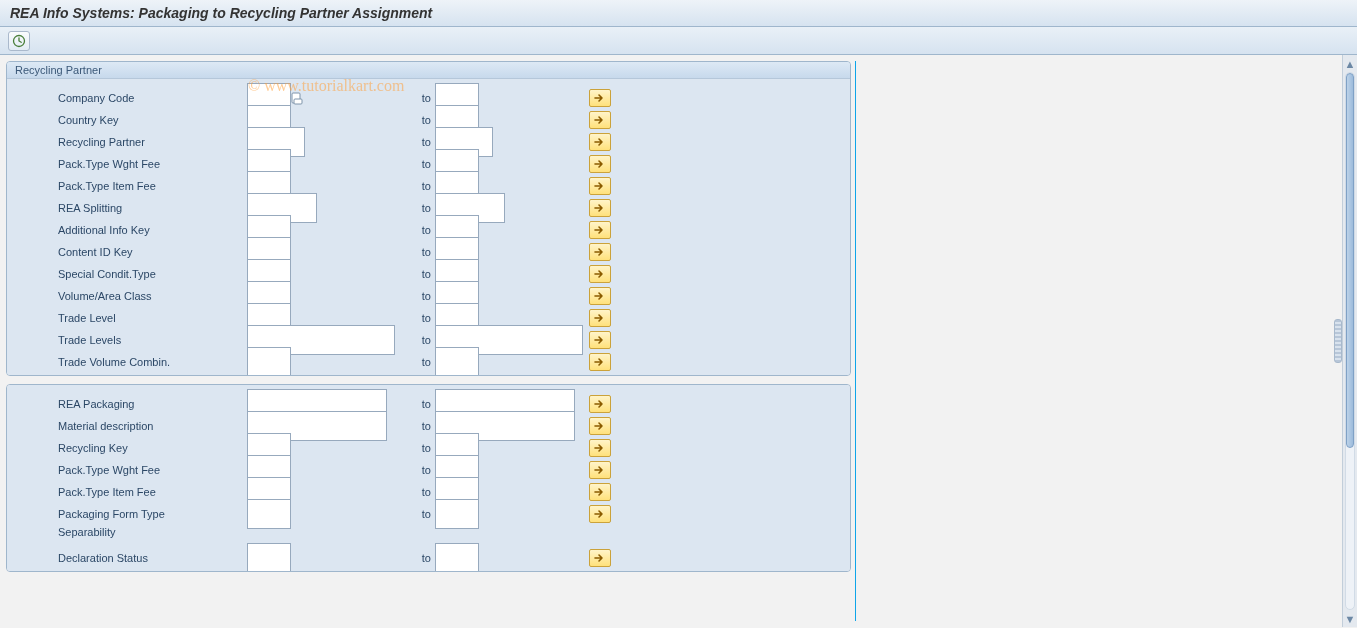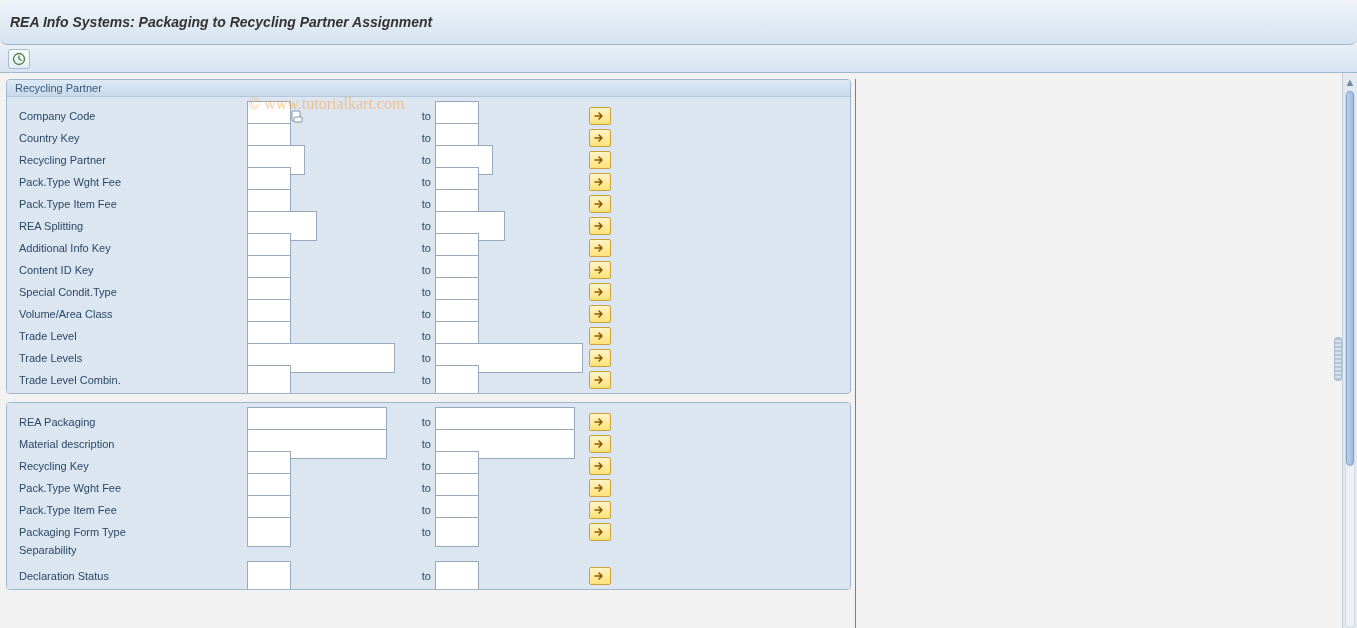--- a/index.html
+++ b/index.html
@@ -8,26 +8,25 @@
       font-size: 11px;
       background: #f2f2f2;
       width: 1357px;
       height: 628px;
       overflow: hidden;
       position: relative;
     }
     .title-bar {
       background: linear-gradient(#eef3f8, #d6e3f0);
       border-bottom: 1px solid #9fb6cc;
-      padding: 14px 10px;
+      padding: 5px 10px;
       font-weight: bold;
       font-style: italic;
       font-size: 14px;
       color: #333;
-      border-radius: 7px;
     }
     .toolbar {
       background: linear-gradient(#e9f0f7, #d6e3f0);
       border-bottom: 1px solid #9fb6cc;
       padding: 4px 8px;
       height: 28px;
       display: flex;
       align-items: center;
     }
     .toolbar-btn {
@@ -78,20 +77,21 @@
       display: grid;
       grid-template-columns: 230px 150px 30px 150px 30px;
       align-items: center;
       height: 22px;
       gap: 4px;
     }
     .row .label {
       padding-left: 6px;
       color: #2b4766;
       white-space: nowrap;
+      margin-left: 39px;
     }
     .row .to {
       text-align: right;
       color: #2b4766;
       padding-left: 2px;
     }
     input.field {
       height: 30px;
       border: 1px solid #97a9bd;
       background: #fff;
@@ -394,21 +394,21 @@
             </div>
             <div class="btn-cell">
               <span class="multi-btn">
                 <svg width="12" height="10" viewBox="0 0 12 10">
                   <path d="M1 5 H8 M5 2 L8 5 L5 8" fill="none" stroke="#8a5b00" stroke-width="1.6" stroke-linecap="round" stroke-linejoin="round"></path>
                 </svg>
               </span>
             </div>
           </div>
           <div class="row">
-            <div class="label">Trade Level Combin.</div>
+            <div class="label">Trade Volume Combin.</div>
             <div class="cell-from">
               <input class="field f-s" style="">
             </div>
             <div class="to">to</div>
             <div class="cell-to">
               <input class="field f-s" style="">
             </div>
             <div class="btn-cell">
               <span class="multi-btn">
                 <svg width="12" height="10" viewBox="0 0 12 10">

